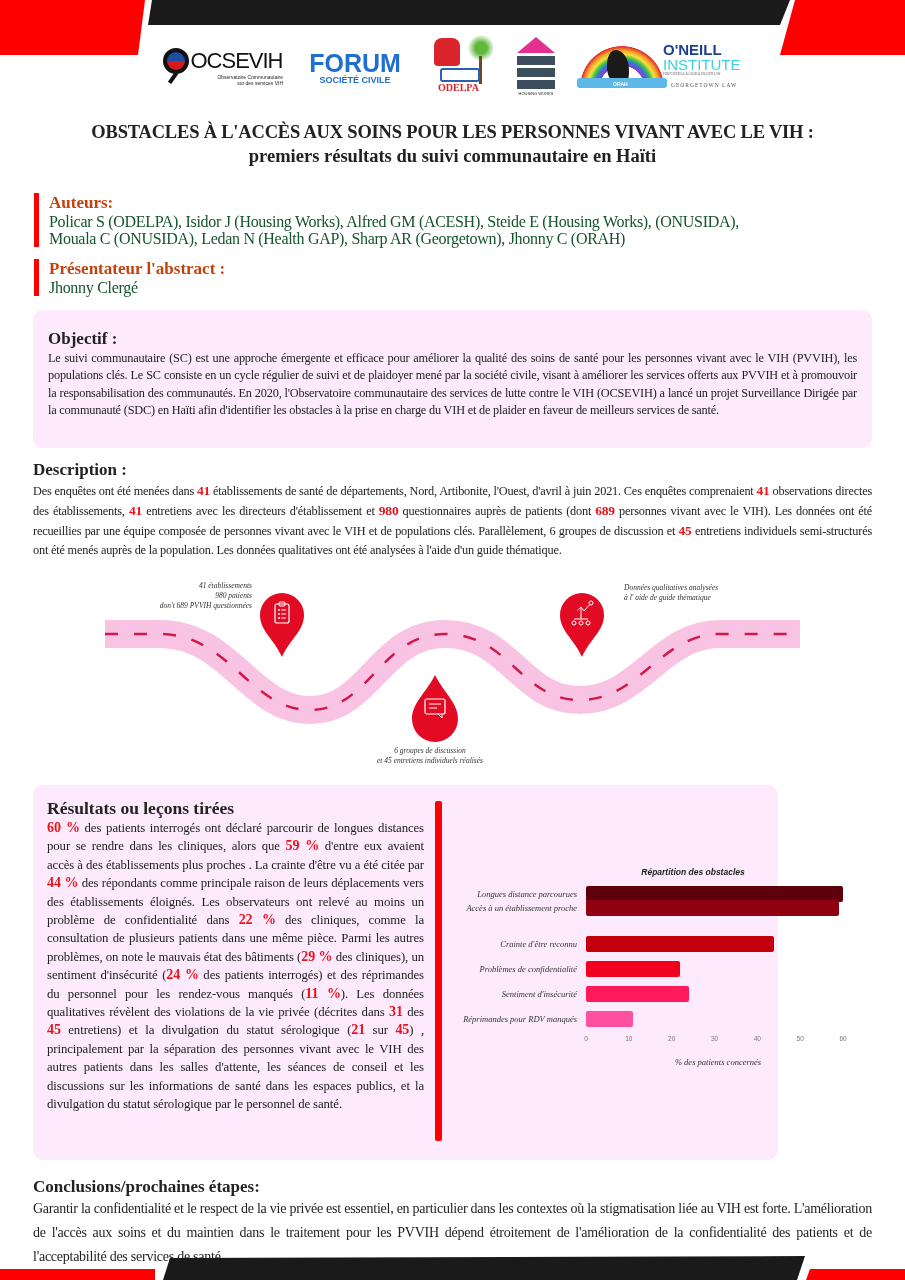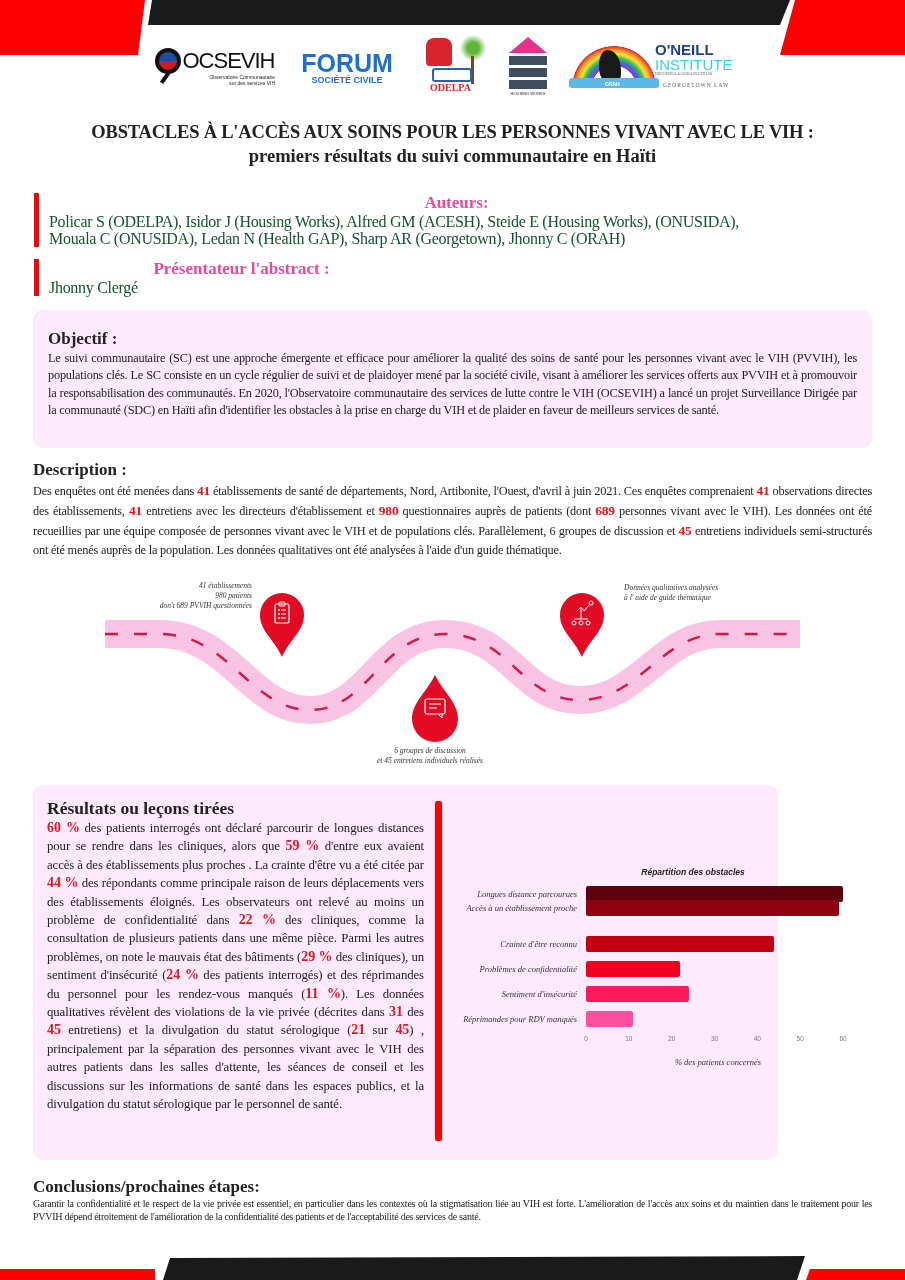--- a/index.html
+++ b/index.html
@@ -6,21 +6,21 @@
   html, body { width: 905px; height: 1280px; background: #ffffff; overflow: hidden; }
   body { position: relative; font-family: "Liberation Serif", "DejaVu Serif", serif; color: #222; }
 
   
   .band { position: absolute; left: 0; width: 905px; }
   .band svg { display: block; }
   .header-band { top: 0; height: 55px; }
   .footer-band { bottom: 0; height: 24px; }
 
   
-  .logos { position: absolute; top: 30px; left: 150px; width: 610px; height: 70px; }
+  .logos { position: absolute; top: 30px; left: 158px; width: 610px; height: 70px; }
   .logo { position: absolute; display: flex; flex-direction: column; align-items: center; justify-content: center; }
   .logo-ocsevih { left: 5px; top: 12px; width: 120px; height: 50px; }
   .logo-ocsevih .big { font-family: "Liberation Sans", sans-serif; font-size: 22px; letter-spacing: -1px; color: #111; display: flex; align-items: center; }
   .logo-ocsevih .mag { width: 26px; height: 26px; border: 4px solid #111; border-radius: 50%; background: linear-gradient(#1d4ea0 50%, #d41a1a 50%); position: relative; margin-right: 1px; }
   .logo-ocsevih .mag::after { content: ""; position: absolute; width: 4px; height: 12px; background: #111; left: 4px; top: 20px; transform: rotate(35deg); }
   .logo-ocsevih .sub { font-family: "Liberation Sans", sans-serif; font-size: 5px; color: #222; align-self: flex-end; line-height: 1.2; text-align: right; }
   .logo-forum { left: 133px; top: 14px; width: 128px; height: 46px; }
   .logo-forum .big { font-family: "Liberation Sans", sans-serif; font-weight: bold; font-size: 25px; color: #1f6fd1; letter-spacing: 0px; }
   .logo-forum .sub { font-family: "Liberation Sans", sans-serif; font-weight: bold; font-size: 9px; color: #1f6fd1; margin-top: -3px; }
   .logo-odelpa { left: 272px; top: 2px; width: 70px; height: 66px; }
@@ -44,21 +44,21 @@
   .logo-oneill .l3 { font-size: 3px; color: #555; }
   .logo-oneill .l4 { font-family: "Liberation Serif", serif; font-size: 5.5px; color: #555; letter-spacing: 1px; margin-top: 6px; margin-left: 8px; }
 
   
   .title { position: absolute; top: 120px; left: 0; width: 905px; text-align: center; font-weight: bold; color: #222; }
   .title .t1 { font-size: 18.5px; line-height: 24px; letter-spacing: -0.2px; }
   .title .t2 { font-size: 18.5px; line-height: 24px; }
 
   
   .label-block { position: absolute; left: 34px; border-left: 5px solid #ff0000; padding-left: 10px; }
-  .label-block h2 { font-size: 17px; font-weight: bold; line-height: 20px; color: #ec4899; text-align: center; }
+  .label-block h2 { font-size: 17px; font-weight: bold; line-height: 20px; color: #c2410c; }
   .label-block p { font-size: 16px; line-height: 17px; color: #14532d; letter-spacing: -0.3px; }
   .authors { top: 193px; width: 830px; }
   .presenter { top: 259px; width: 400px; }
 
   
   .box { position: absolute; background: #fdeafc; border-radius: 10px; }
   .objective-box { top: 310px; left: 33px; width: 839px; height: 138px; padding: 18px 15px 0 15px; }
   .objective-box h2 { font-size: 17px; font-weight: bold; line-height: 22px; }
   .objective-box p { font-size: 12.3px; line-height: 17.3px; text-align: justify; letter-spacing: -0.2px; }
 
@@ -90,21 +90,21 @@
   .chart-row { position: absolute; left: 0; height: 18px; width: 420px; }
   .chart-label { position: absolute; left: 0; width: 134px; text-align: right; font-style: italic; font-size: 8.5px; line-height: 18px; color: #333; }
   .chart-bar { position: absolute; left: 143px; top: 1px; height: 16px; border-radius: 2px; }
   .chart-axis { position: absolute; top: 172px; left: 143px; width: 260px; height: 12px; }
   .tick { position: absolute; transform: translateX(-50%); font-family: "Liberation Sans", sans-serif; font-size: 6.5px; color: #777; }
   .chart-xlabel { position: absolute; left: 205px; top: 194px; width: 140px; text-align: center; font-style: italic; font-size: 8.5px; color: #333; }
 
   
   .concl { position: absolute; top: 1177px; left: 33px; width: 839px; }
   .concl h2 { font-size: 17px; font-weight: bold; line-height: 20px; }
-  .concl p { font-size: 10px; line-height: 13px; text-align: justify; letter-spacing: -0.25px; }
+  .concl p { font-size: 14px; line-height: 24px; text-align: justify; letter-spacing: -0.25px; }
 </style>
 </head>
 <body>
 
 <div class="band header-band">
   <svg width="905" height="55" viewBox="0 0 905 55">
     <polygon points="0,0 145,0 138,55 0,55" fill="#ff0000"></polygon>
     <polygon points="152,0 790,0 780,25 148,25" fill="#1a1a1a"></polygon>
     <polygon points="795,0 905,0 905,55 780,55" fill="#ff0000"></polygon>
     <rect x="0" y="0" width="905" height="0" fill="#fff"></rect>

